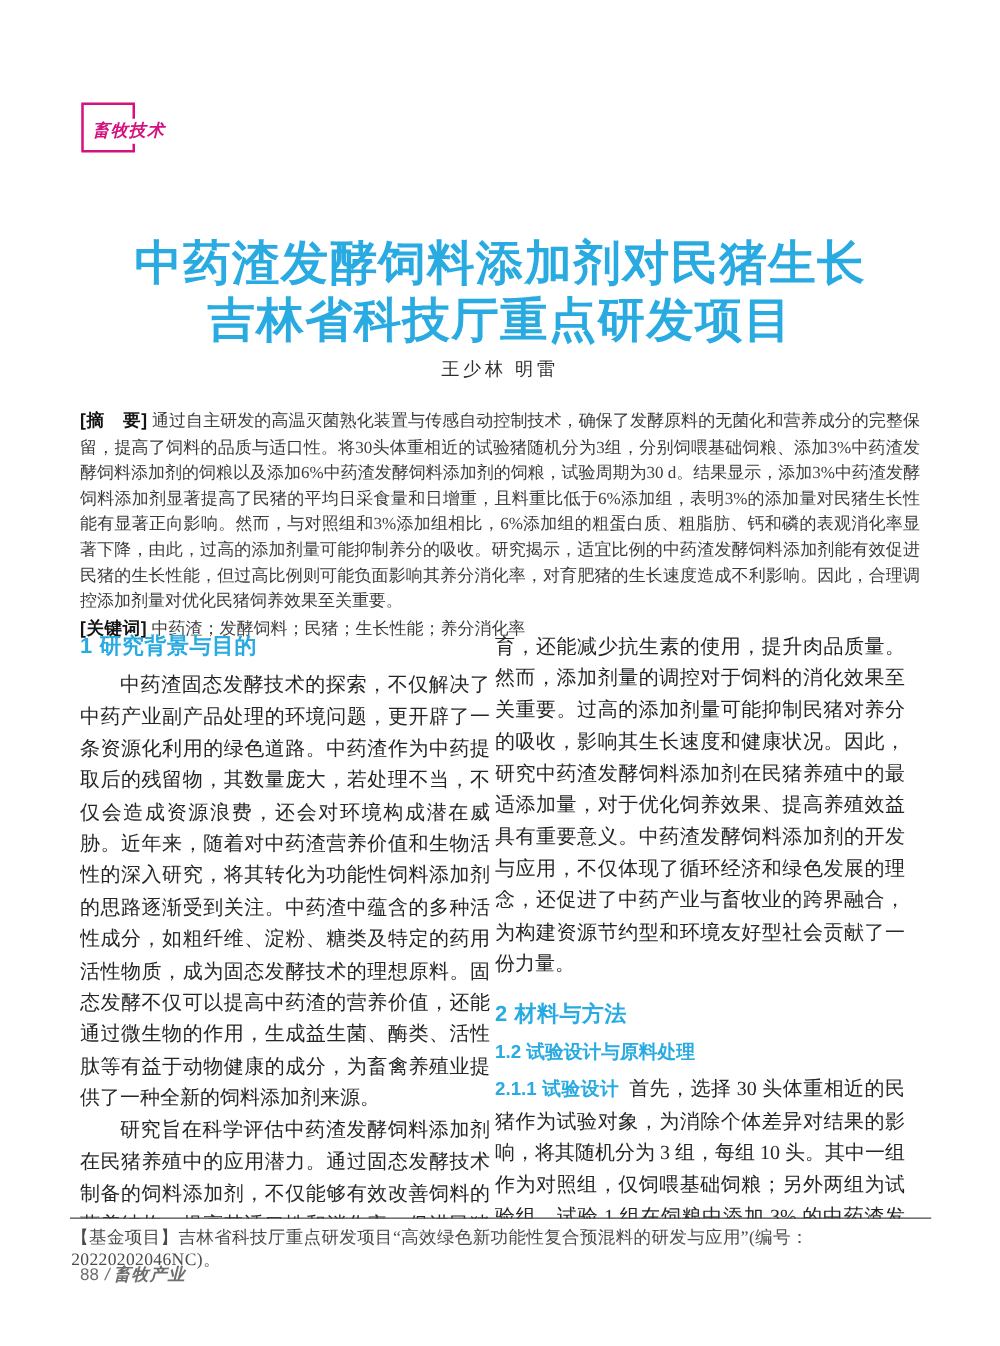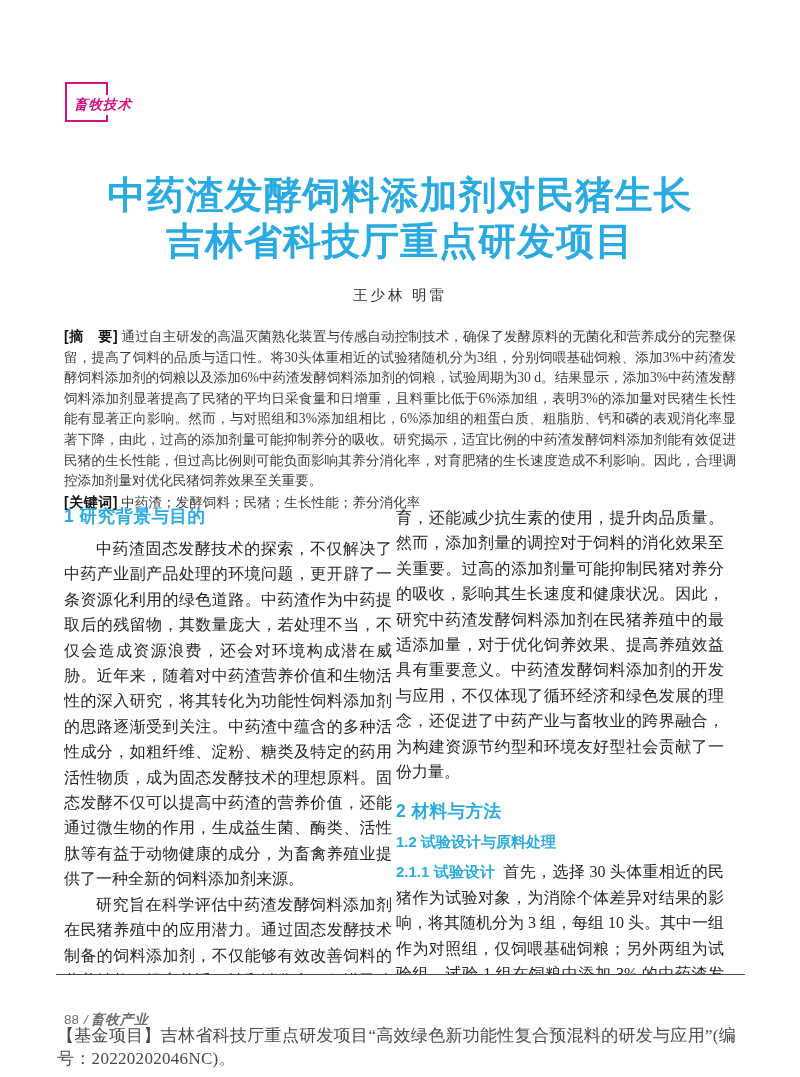--- a/index.html
+++ b/index.html
@@ -31,21 +31,21 @@
     font-weight: bold;
     font-style: italic;
     font-size: 13.5px;
     letter-spacing: 1px;
     white-space: nowrap;
   }
 
   
   .title {
     position: absolute;
-    left: 0; right: 0; top: 172px;
+    left: 0; right: 0; top: 188px;
     text-align: center;
     color: var(--accent-blue, #29ABE2);
     font-family: "Liberation Sans", sans-serif;
     font-weight: 800;
     font-size: 38px;
     line-height: 46px;
     letter-spacing: 1px;
   }
 
   .authors {
@@ -131,24 +131,23 @@
 
   
   .footnote-rule {
     position: absolute;
     left: 56px; right: 55px; top: 974px;
     border-top: 1px solid #4a4a4a;
   }
   .footnote {
     position: absolute;
     left: 57px; right: 55px; top: 981px;
-    font-size: 17px;
+    font-size: 14px;
     color: #4a4a4a;
     letter-spacing: 0.3px;
-    margin-top: 43px;
   }
 
   
   .page-footer {
     position: absolute;
     left: 64px; top: 1011px;
     font-family: "Liberation Sans", sans-serif;
     font-size: 13.5px;
     color: #6e6e6e;
   }

